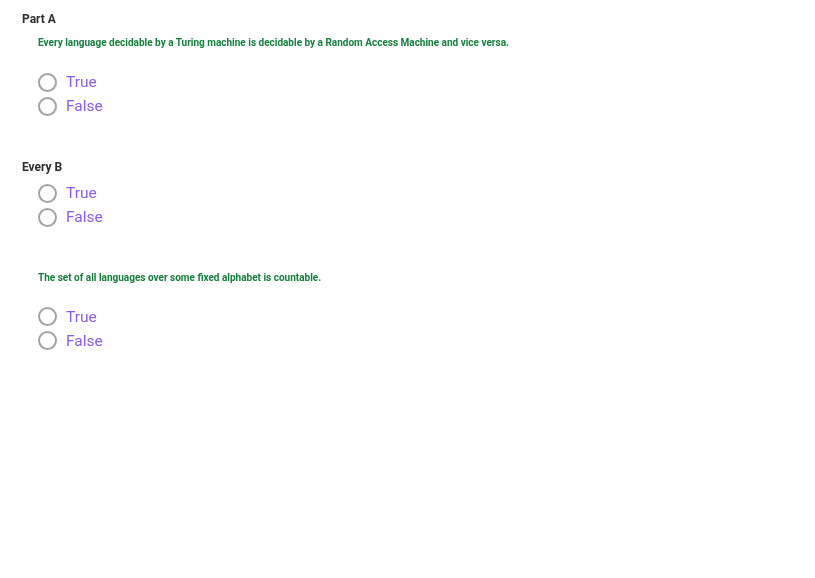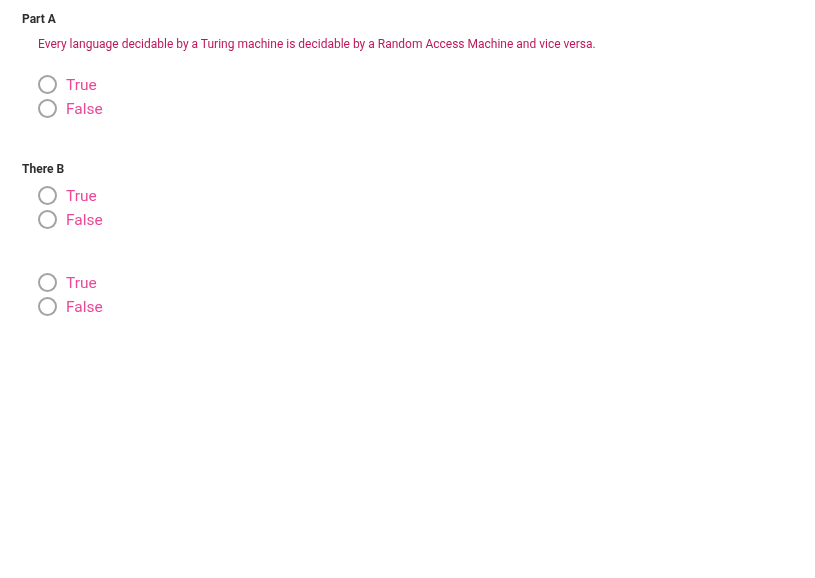--- a/index.html
+++ b/index.html
@@ -19,23 +19,23 @@
       margin-bottom: 44px;
     }
     .part-title {
       font-weight: 700;
       font-size: 12px;
       color: #2e2e2e;
       margin-left: 22px;
       margin-bottom: 10px;
     }
     .question-text {
-      font-size: 12px;
-      font-weight: 400;
-      color: #be185d;
+      font-size: 10px;
+      font-weight: 700;
+      color: #15803d;
       margin-left: 38px;
       margin-right: 40px;
       margin-bottom: 22px;
       line-height: 1.45;
     }
     .options {
       margin-left: 38px;
     }
     .option-row {
       display: flex;
@@ -46,21 +46,21 @@
     .radio {
       width: 19px;
       height: 19px;
       border: 2px solid #a3a3a3;
       border-radius: 50%;
       margin-right: 9px;
       flex-shrink: 0;
     }
     .option-label {
       font-size: 15.5px;
-      color: #ec4899;
+      color: #8b5cf6;
     }
   </style>
 </head>
 <body>
 
 <div class="part">
   <div class="part-title">Part A</div>
   <div class="question-text">Every language decidable by a Turing machine is decidable by a Random Access Machine and vice versa.</div>
   <div class="options">
     <div class="option-row">
@@ -68,34 +68,35 @@
       <span class="option-label">True</span>
     </div>
     <div class="option-row">
       <span class="radio"></span>
       <span class="option-label">False</span>
     </div>
   </div>
 </div>
 
 <div class="part">
-  <div class="part-title">There B</div>
+  <div class="part-title">Every B</div>
   <div class="options">
     <div class="option-row">
       <span class="radio"></span>
       <span class="option-label">True</span>
     </div>
     <div class="option-row">
       <span class="radio"></span>
       <span class="option-label">False</span>
     </div>
   </div>
 </div>
 
 <div class="part">
+  <div class="question-text">The set of all languages over some fixed alphabet is countable.</div>
   <div class="options">
     <div class="option-row">
       <span class="radio"></span>
       <span class="option-label">True</span>
     </div>
     <div class="option-row">
       <span class="radio"></span>
       <span class="option-label">False</span>
     </div>
   </div>

